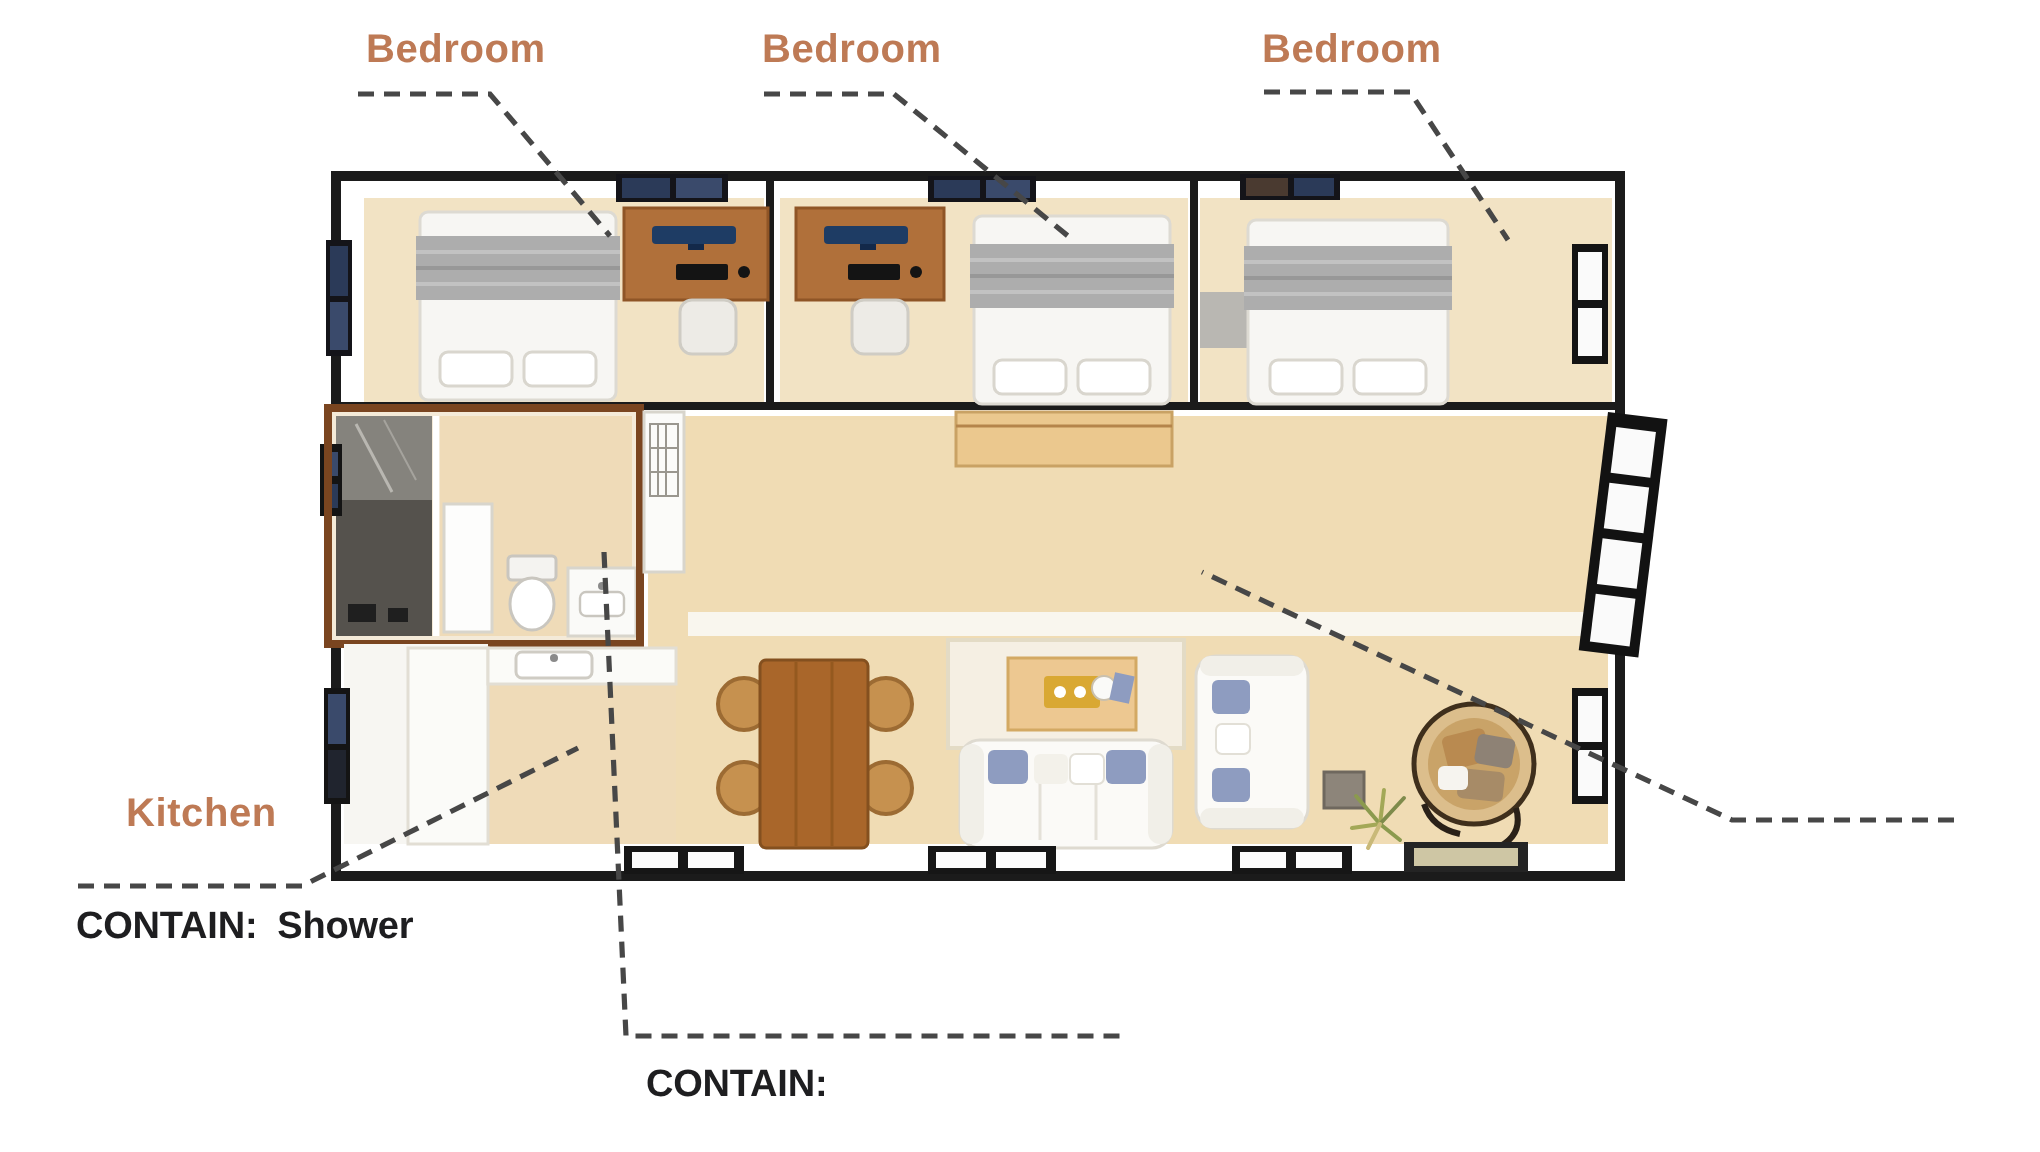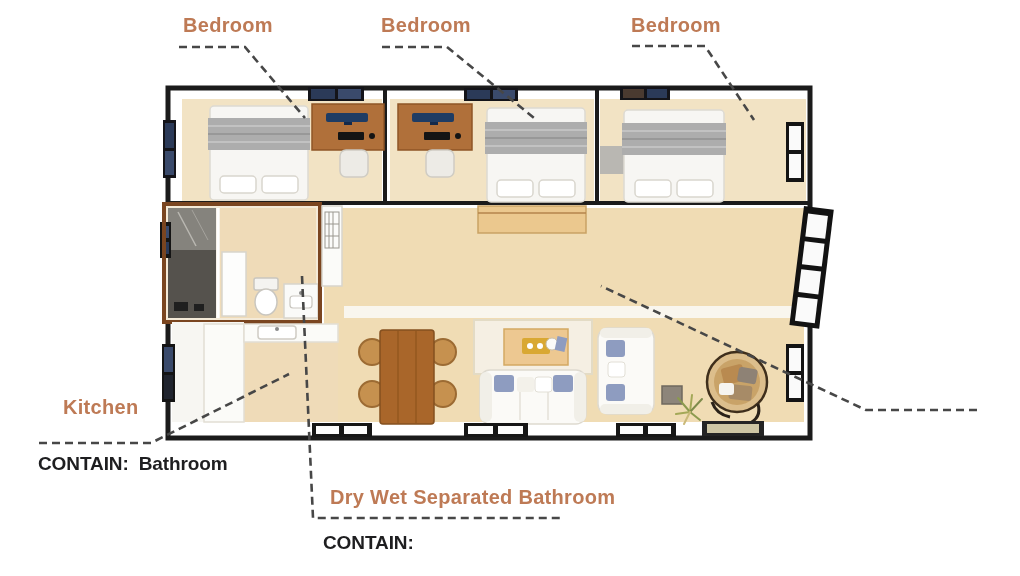--- a/index.html
+++ b/index.html
@@ -286,23 +286,22 @@
   </svg>
 
   <div class="room-label" style="left:183px;top:14px;">Bedroom</div>
   <div class="room-label" style="left:381px;top:14px;">Bedroom</div>
   <div class="room-label" style="left:631px;top:14px;">Bedroom</div>
 
   <div class="room-label" style="left:44px;top:396px;margin-left:19px;">Kitchen</div>
 
   <div class="contain-label" style="left:38px;top:453px;">
     <span>CONTAIN:</span>
-    <span>Bathroom</span>
+    <span>Shower</span>
   </div>
 
-  <div class="room-label" style="left:330px;top:486px;">Dry Wet Separated Bathroom</div>
 
   <div class="contain-label" style="left:323px;top:532px;">
     <span>CONTAIN:</span>
   </div>
 
 
 </div>
 
 </body></html>

